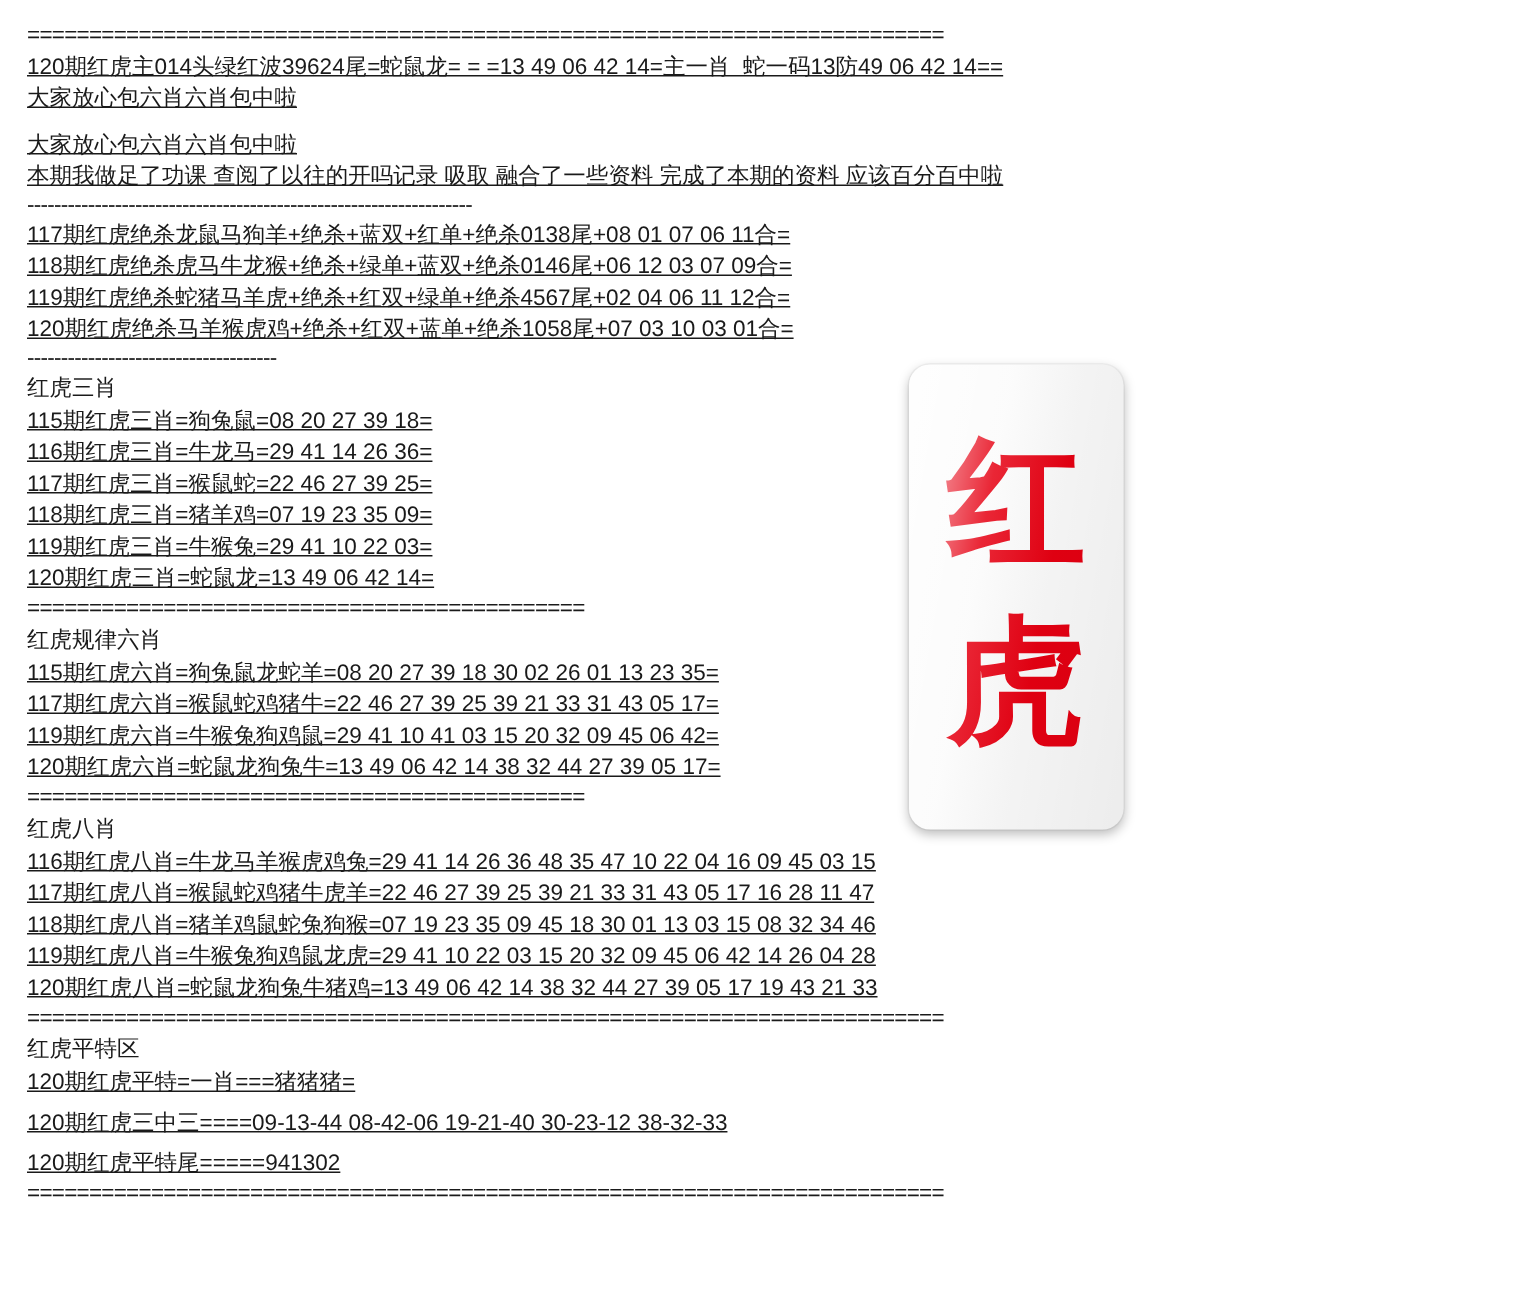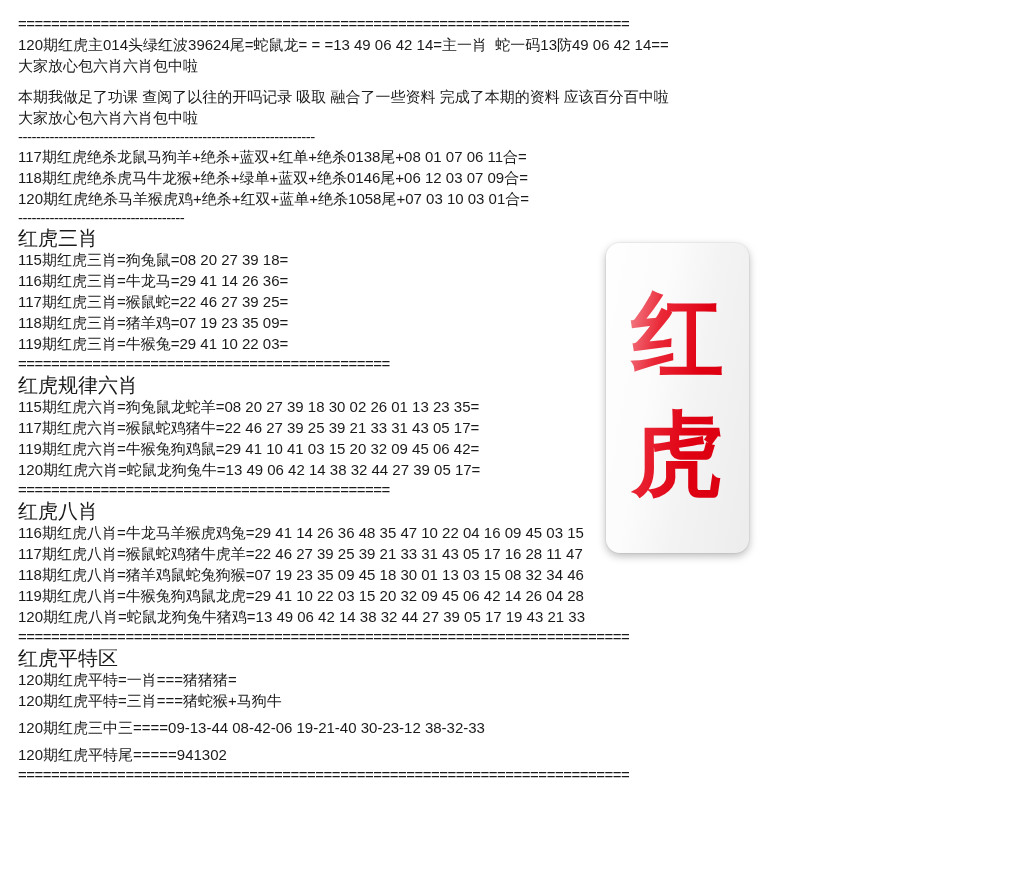--- a/index.html
+++ b/index.html
@@ -24,20 +24,21 @@
     position: absolute;
     left: 18px;
     top: 14px;
     width: 930px;
   }
   .line {
     font-size: 15px;
     line-height: 21px;
     white-space: pre;
     letter-spacing: 0px;
+    text-decoration: underline;
   }
   .sep {
     font-size: 15px;
     line-height: 20px;
     white-space: pre;
     overflow: hidden;
     color: #1a1a1a;
     letter-spacing: -0.5px;
   }
   .dash {
@@ -47,21 +48,21 @@
     overflow: hidden;
     letter-spacing: -0.5px;
   }
   .blank {
     height: 10px;
   }
   .gap-small {
     height: 6px;
   }
   .heading {
-    font-size: 20px;
+    font-size: 15px;
     line-height: 22px;
     white-space: pre;
   }
   
   .logo-card {
     position: absolute;
     left: 606px;
     top: 243px;
     width: 143px;
     height: 310px;
@@ -98,37 +99,39 @@
 
   <div class="content">
 
     <div class="sep">==========================================================================</div>
 
     <div class="line">120期红虎主014头绿红波39624尾=蛇鼠龙= = =13 49 06 42 14=主一肖  蛇一码13防49 06 42 14==</div>
     <div class="line">大家放心包六肖六肖包中啦</div>
 
     <div class="blank"></div>
 
+    <div class="line">大家放心包六肖六肖包中啦</div>
     <div class="line">本期我做足了功课 查阅了以往的开吗记录 吸取 融合了一些资料 完成了本期的资料 应该百分百中啦</div>
-    <div class="line">大家放心包六肖六肖包中啦</div>
 
     <div class="dash">------------------------------------------------------------------</div>
 
     <div class="line">117期红虎绝杀龙鼠马狗羊+绝杀+蓝双+红单+绝杀0138尾+08 01 07 06 11合=</div>
     <div class="line">118期红虎绝杀虎马牛龙猴+绝杀+绿单+蓝双+绝杀0146尾+06 12 03 07 09合=</div>
+    <div class="line">119期红虎绝杀蛇猪马羊虎+绝杀+红双+绿单+绝杀4567尾+02 04 06 11 12合=</div>
     <div class="line">120期红虎绝杀马羊猴虎鸡+绝杀+红双+蓝单+绝杀1058尾+07 03 10 03 01合=</div>
 
     <div class="dash">-------------------------------------</div>
 
     <div class="heading">红虎三肖</div>
     <div class="line">115期红虎三肖=狗兔鼠=08 20 27 39 18=</div>
     <div class="line">116期红虎三肖=牛龙马=29 41 14 26 36=</div>
     <div class="line">117期红虎三肖=猴鼠蛇=22 46 27 39 25=</div>
     <div class="line">118期红虎三肖=猪羊鸡=07 19 23 35 09=</div>
     <div class="line">119期红虎三肖=牛猴兔=29 41 10 22 03=</div>
+    <div class="line">120期红虎三肖=蛇鼠龙=13 49 06 42 14=</div>
 
     <div class="sep">=============================================</div>
 
     <div class="heading">红虎规律六肖</div>
     <div class="line">115期红虎六肖=狗兔鼠龙蛇羊=08 20 27 39 18 30 02 26 01 13 23 35=</div>
     <div class="line">117期红虎六肖=猴鼠蛇鸡猪牛=22 46 27 39 25 39 21 33 31 43 05 17=</div>
     <div class="line">119期红虎六肖=牛猴兔狗鸡鼠=29 41 10 41 03 15 20 32 09 45 06 42=</div>
     <div class="line">120期红虎六肖=蛇鼠龙狗兔牛=13 49 06 42 14 38 32 44 27 39 05 17=</div>
 
     <div class="sep">=============================================</div>
@@ -137,21 +140,20 @@
     <div class="line">116期红虎八肖=牛龙马羊猴虎鸡兔=29 41 14 26 36 48 35 47 10 22 04 16 09 45 03 15</div>
     <div class="line">117期红虎八肖=猴鼠蛇鸡猪牛虎羊=22 46 27 39 25 39 21 33 31 43 05 17 16 28 11 47</div>
     <div class="line">118期红虎八肖=猪羊鸡鼠蛇兔狗猴=07 19 23 35 09 45 18 30 01 13 03 15 08 32 34 46</div>
     <div class="line">119期红虎八肖=牛猴兔狗鸡鼠龙虎=29 41 10 22 03 15 20 32 09 45 06 42 14 26 04 28</div>
     <div class="line">120期红虎八肖=蛇鼠龙狗兔牛猪鸡=13 49 06 42 14 38 32 44 27 39 05 17 19 43 21 33</div>
 
     <div class="sep">==========================================================================</div>
 
     <div class="heading">红虎平特区</div>
     <div class="line">120期红虎平特=一肖===猪猪猪=</div>
-    <div class="line">120期红虎平特=三肖===猪蛇猴+马狗牛</div>
     <div class="gap-small"></div>
     <div class="line">120期红虎三中三====09-13-44 08-42-06 19-21-40 30-23-12 38-32-33</div>
     <div class="gap-small"></div>
     <div class="line">120期红虎平特尾=====941302</div>
 
     <div class="sep">==========================================================================</div>
 
   </div>
 
   <div class="logo-card">

